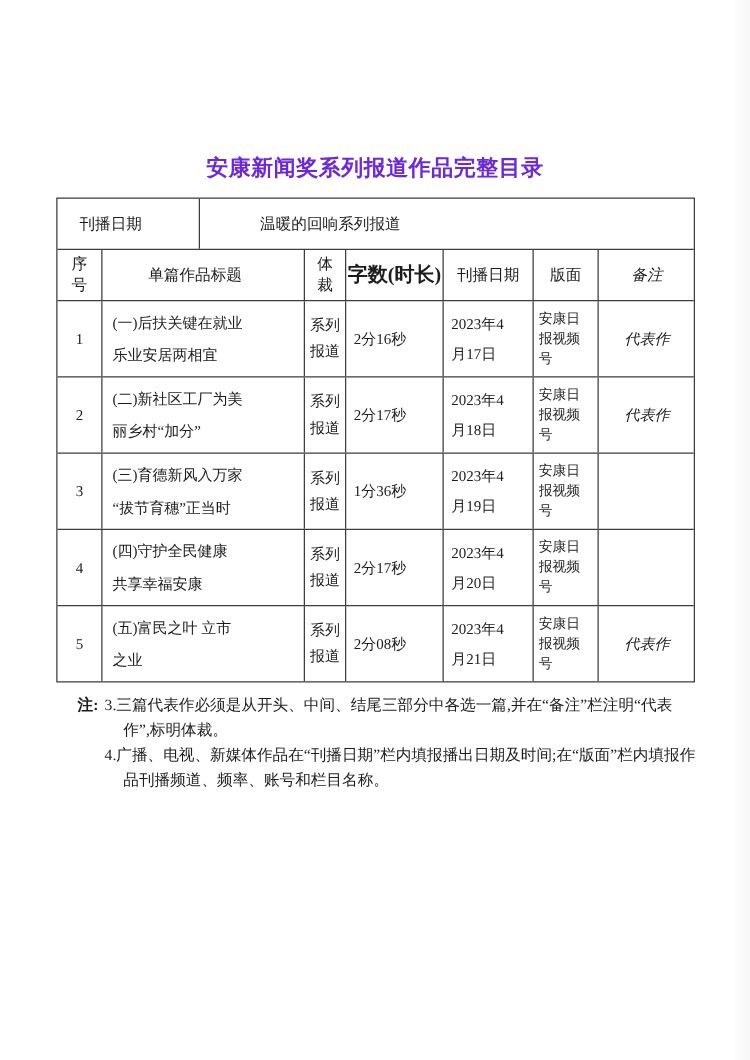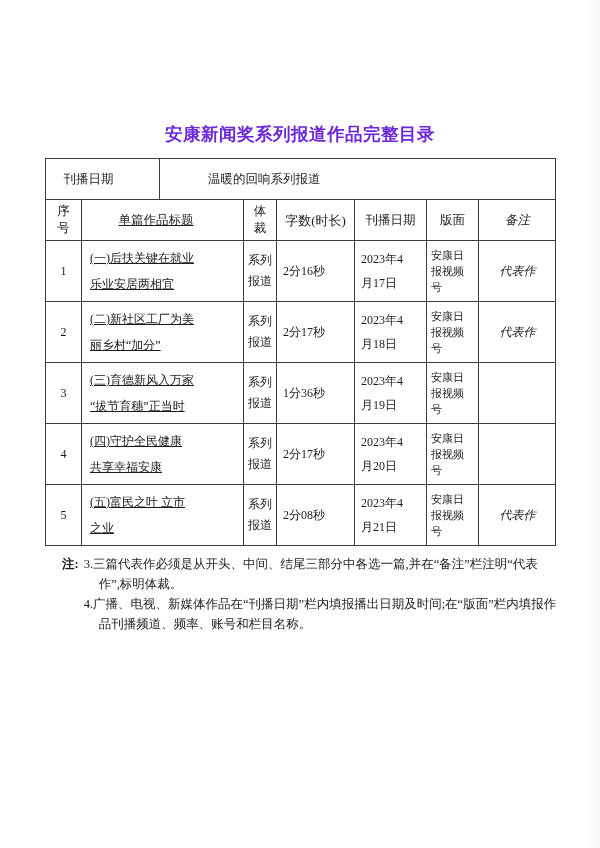--- a/index.html
+++ b/index.html
@@ -47,28 +47,28 @@
     padding: 0 6px;
     overflow: hidden;
   }
   .cell + .cell { border-left: 1px solid #3d3d3d; }
   .row-worktitle { height: 40px; }
   .row-header { height: 41px; }
   .row-data { height: 61px; }
   .c-span2  { grid-column: 1 / 3; }
   .c-span6  { grid-column: 3 / 9; margin-left: 28px; }
   .c-no     { grid-column: 1 / 2; justify-content: center; text-align: center; padding: 0 6px; }
-  .c-title  { grid-column: 2 / 4; padding: 0 8px; white-space: pre-line; line-height: 26px; text-decoration: underline; }
+  .c-title  { grid-column: 2 / 4; padding: 0 8px; white-space: pre-line; line-height: 26px; }
   .c-genre  { grid-column: 4 / 5; padding: 0 4px; line-height: 21px; margin-left: 13px; }
   .c-length { grid-column: 5 / 6; padding: 0 6px; }
   .c-date   { grid-column: 6 / 7; padding: 0 6px; white-space: pre-line; line-height: 24px; }
   .c-page   { grid-column: 7 / 8; padding: 0 4px; font-size: 11px; line-height: 16px; }
   .c-remark { grid-column: 8 / 9; justify-content: center; text-align: center; font-style: italic; }
   .hcell { font-size: 12.5px; justify-content: center; text-align: center; line-height: 17px; }
-  .hcell.c-length { font-size: 13px; padding: 0; letter-spacing: 0; }
+  .hcell.c-length { font-size: 16px; padding: 0; letter-spacing: 0; font-weight: bold; }
   .worktitle-label { justify-content: center; text-align: center; font-size: 12.5px; }
   .worktitle-value { padding-left: 48px; font-size: 12.5px; }
   .notes {
     display: flex;
     margin: 8px 0 0 62px;
     width: 495px;
     font-size: 12.5px;
   }
   .notes-label { font-weight: bold; white-space: nowrap; line-height: 20px; }
   .notes-list { margin-left: 5px; }

